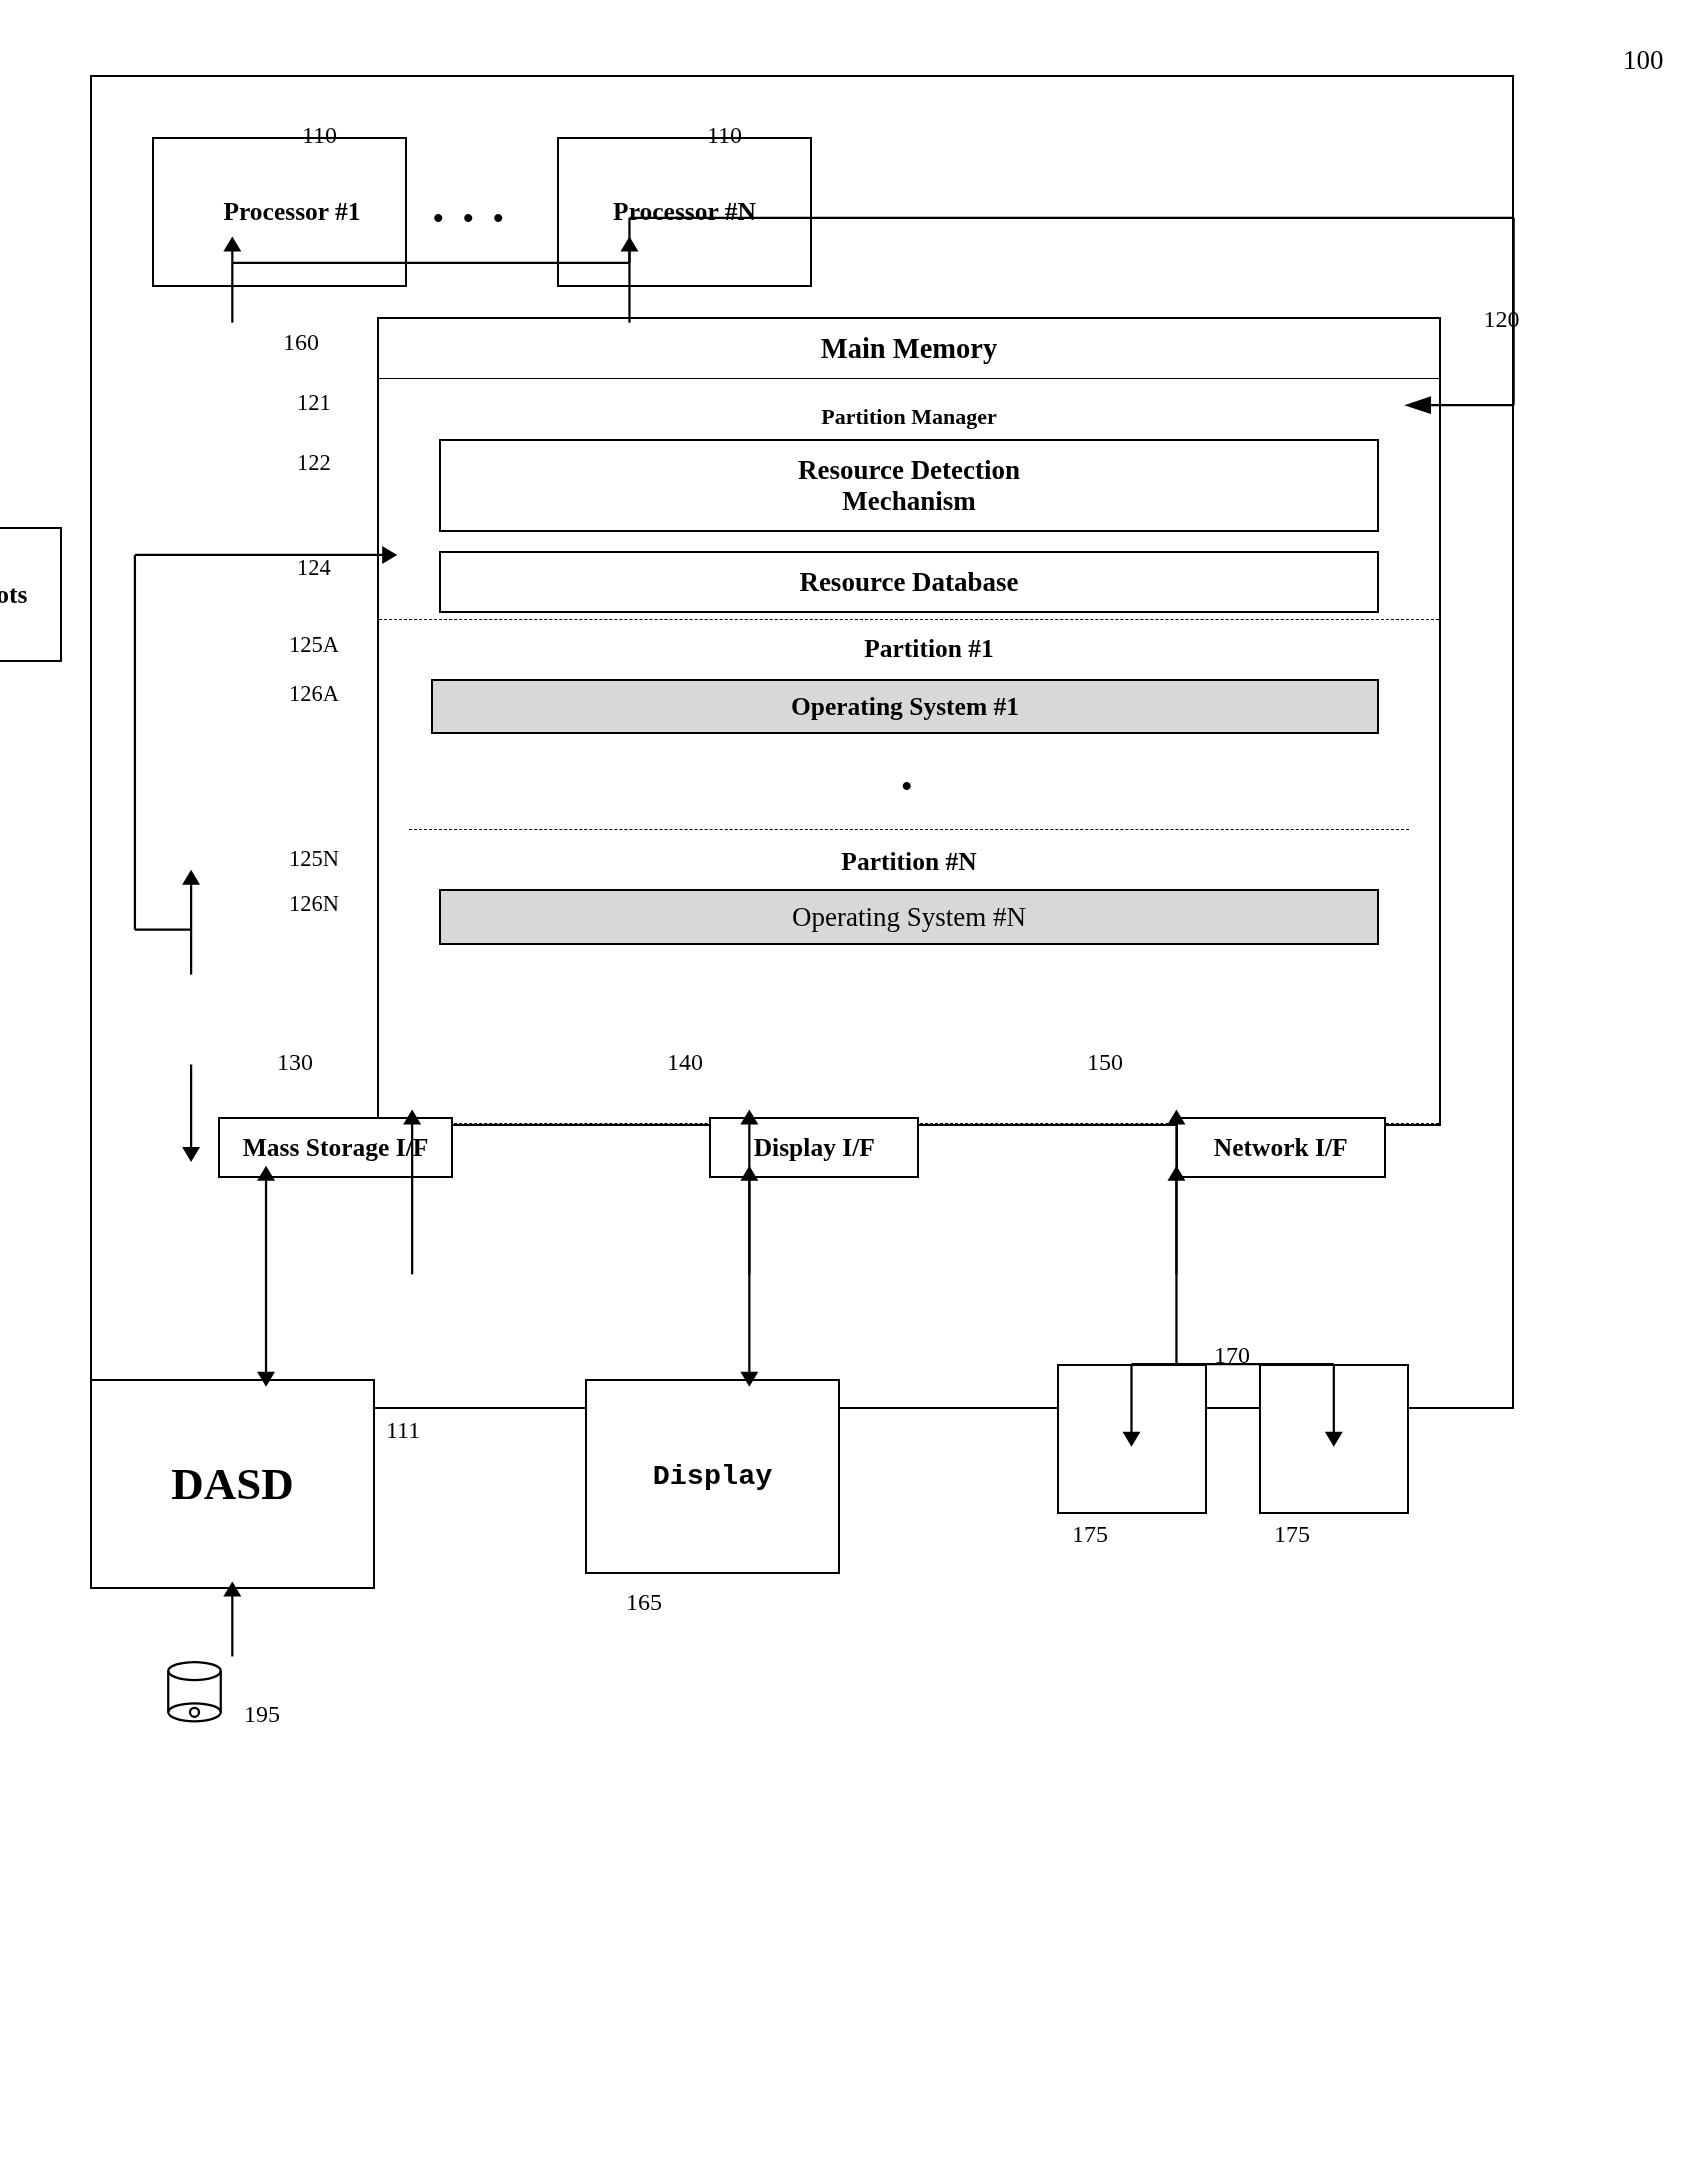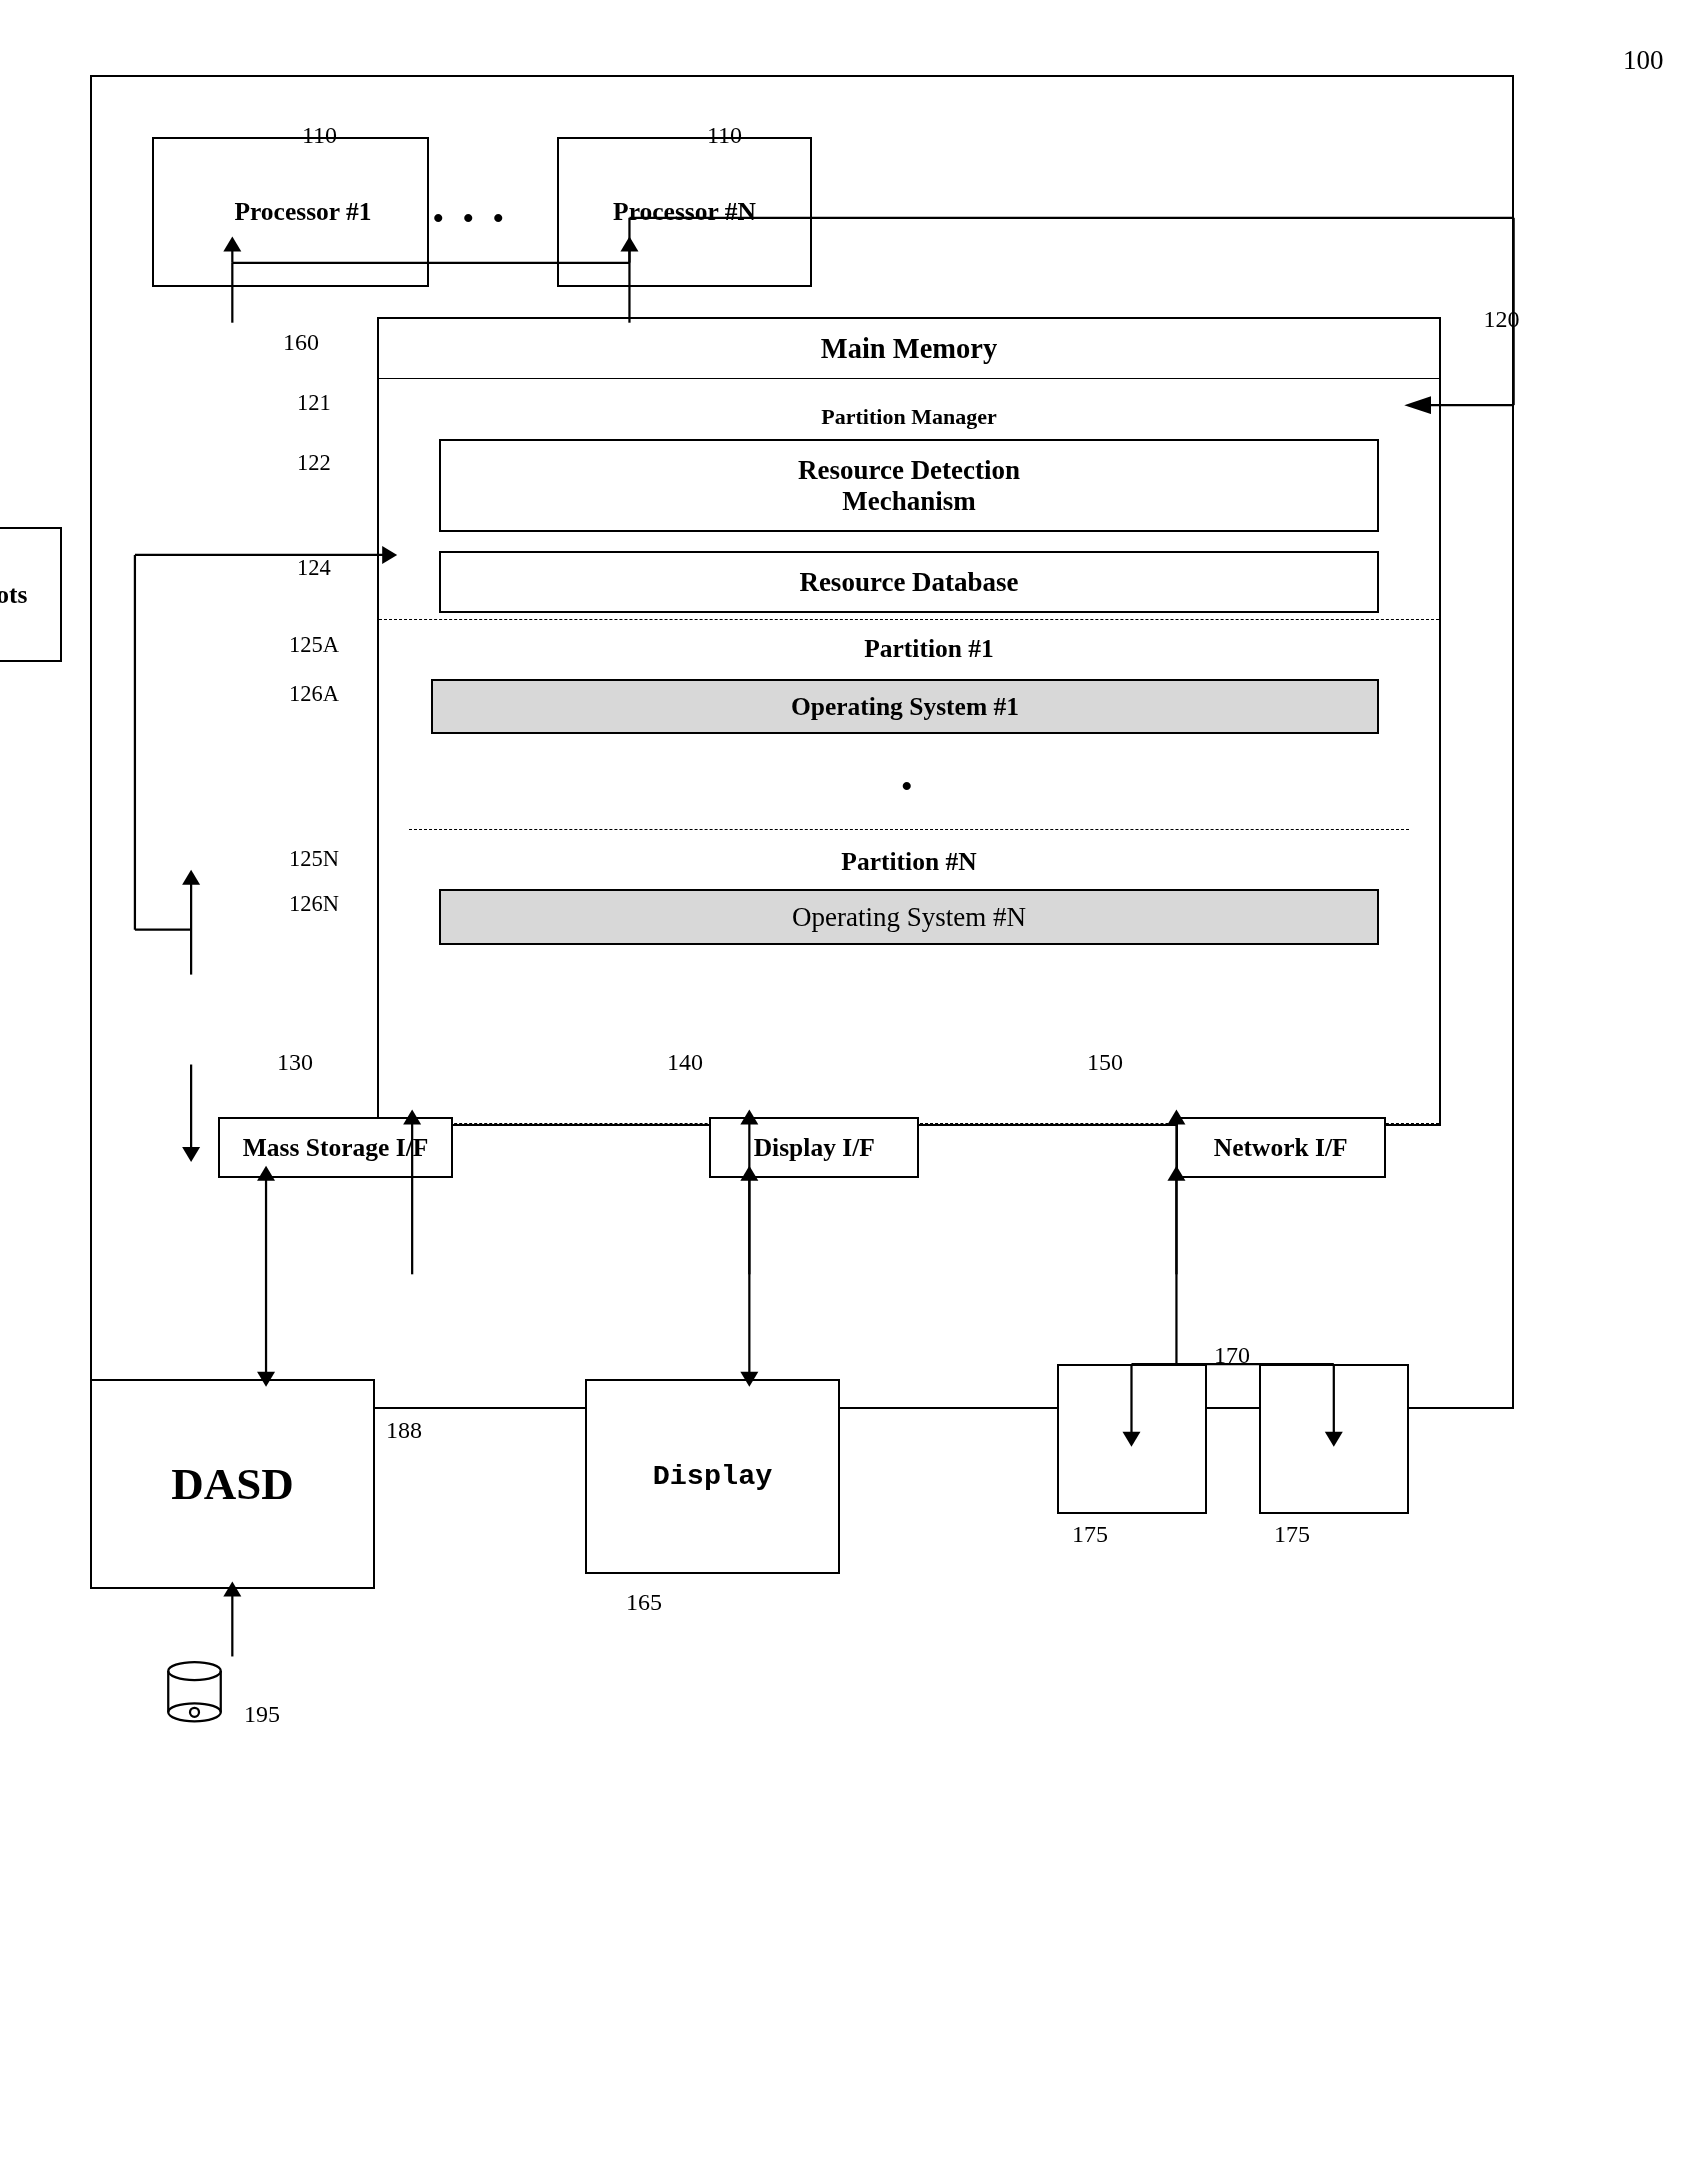--- a/index.html
+++ b/index.html
@@ -46,21 +46,21 @@
       display: flex;
       align-items: center;
       justify-content: center;
       font-size: 25.5px;
       font-weight: bold;
     }
 
     .processor1 {
       top: 60px;
       left: 60px;
-      width: 277px;
+      width: 255px;
       height: 150px;
       padding-left: 25px;
     }
 
     .processorN {
       top: 60px;
       left: 465px;
       width: 255px;
       height: 150px;
     }
@@ -565,21 +565,21 @@
     </div>
     <div class="interface-box">
       <span>Network I/F</span>
     </div>
   </div>
 
   <div class="dasd-box">
     <span>DASD</span>
   </div>
 
-  <span class="label-155">188</span>
+  <span class="label-155">111</span>
 
   <div class="display-box">
     <span>Display</span>
   </div>
 
   <span class="label-165">165</span>
 
   <div class="network-box1"></div>
   <div class="network-box2"></div>
 

